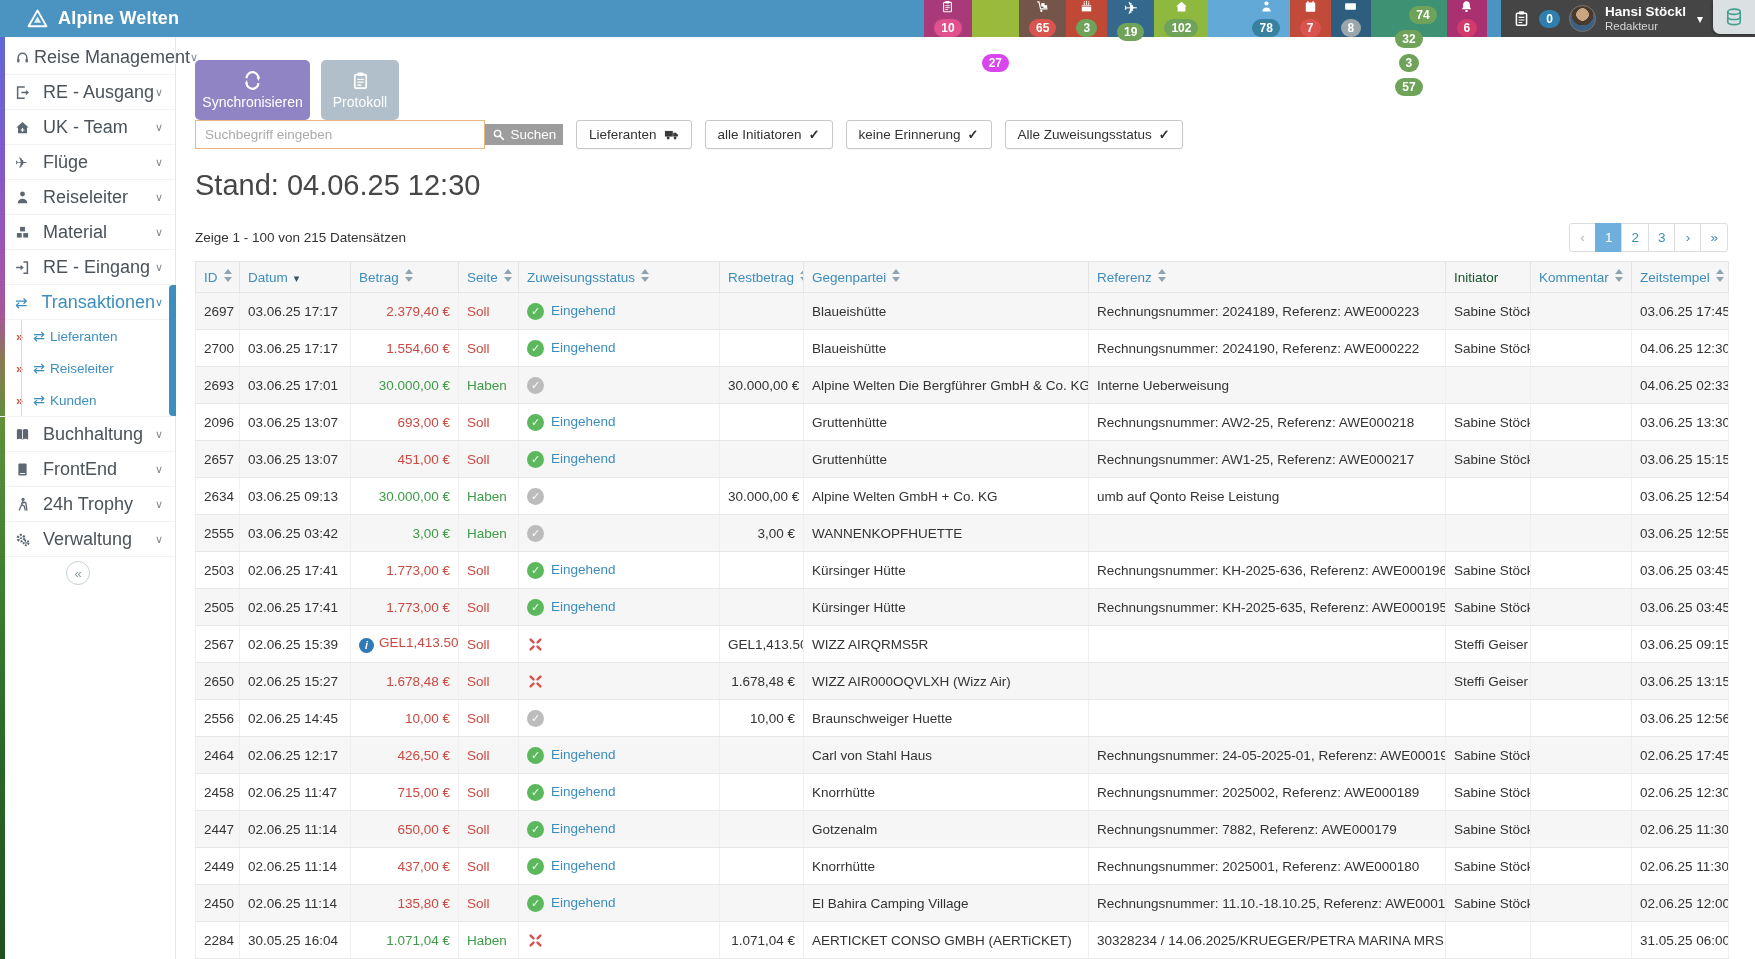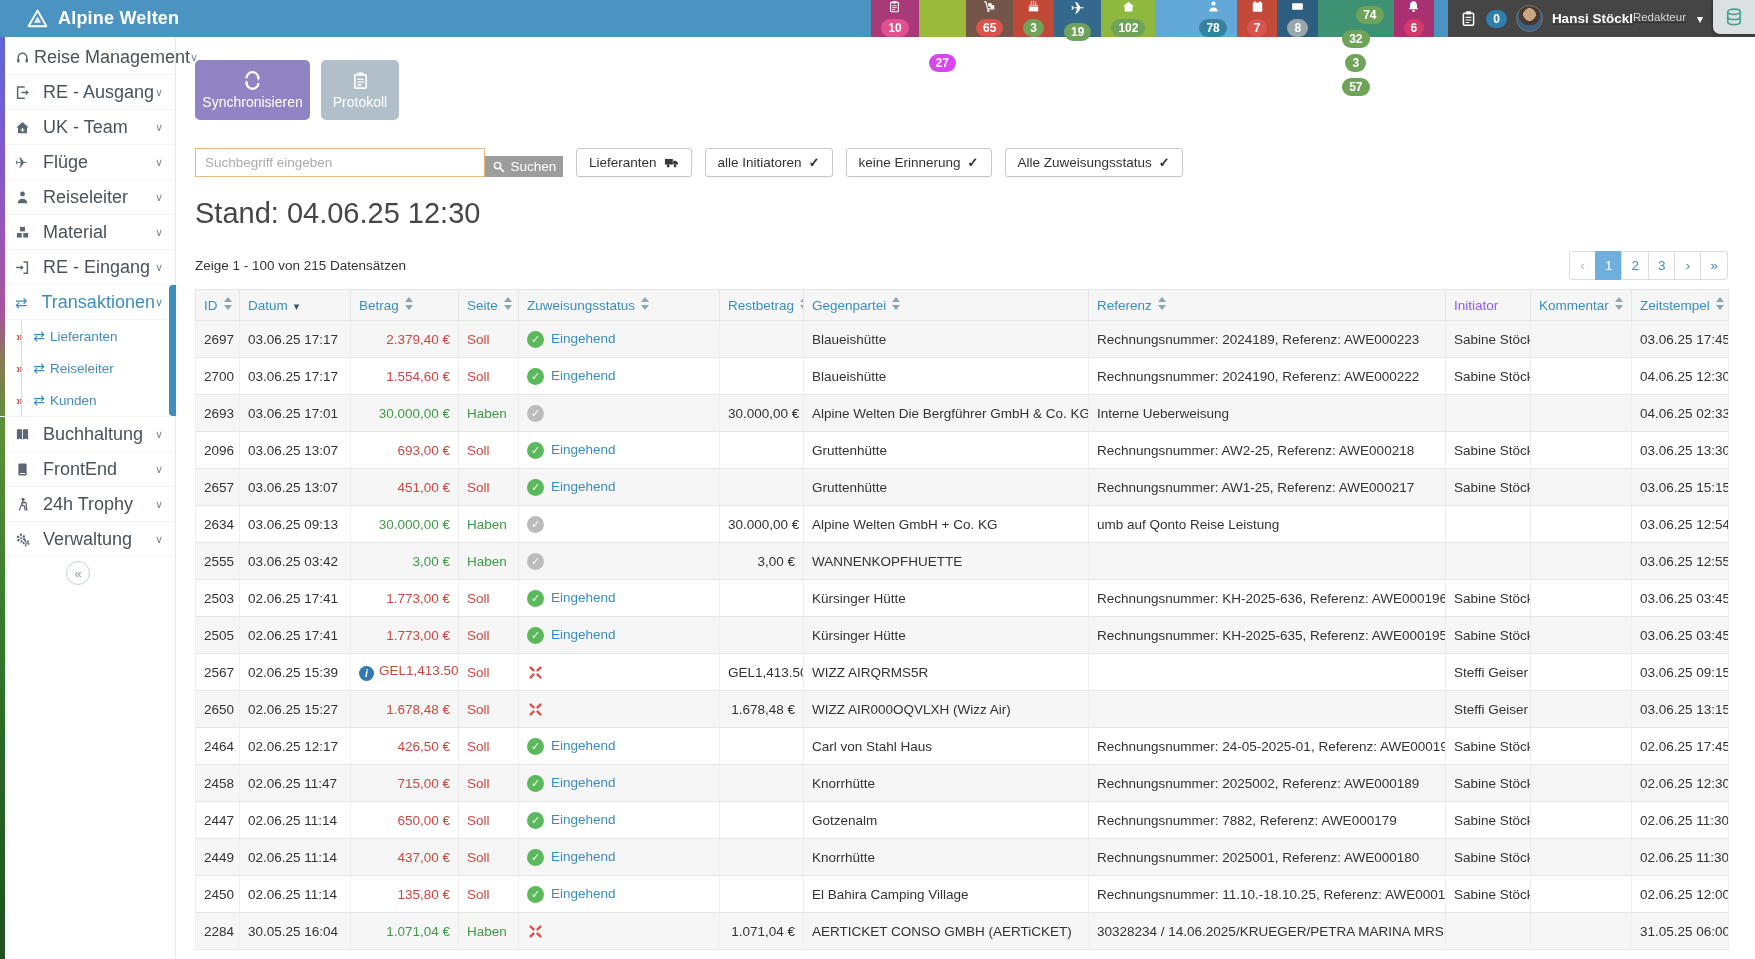--- a/index.html
+++ b/index.html
@@ -17,21 +17,21 @@
   .nav-right { margin-left:auto; display:flex; align-items:stretch; }
   .nav-block { display:flex; align-items:center; gap:6px; padding:0 10px; color:#fff; cursor:pointer;flex-direction:column; }
   .nav-block .ic { width:17px; height:17px; }
   .nav-gl { font-size:17px; line-height:1; color:#fff; }
   .nav-badge { color:#fff; font-size:12px; line-height:1; padding:3px 7px; border-radius:10px; font-weight:bold; }
   .user-section { margin-left:14px; background:#454545; display:flex; align-items:center;
     gap:9px; padding:0 52px 0 12px; }
   .user-section .ic { width:17px; height:17px; color:#fff; }
   .avatar { width:27px; height:27px; border-radius:50%; border:1px solid #777;
     background:radial-gradient(circle at 50% 34%, #c9a584 0 30%, #4a3a2e 31% 52%, #3c5f82 53% 100%); }
-  .user-text { display:flex; flex-direction:row; line-height:1.15;text-decoration:underline; }
+  .user-text { display:flex; flex-direction:column; line-height:1.15; }
   .user-name { color:#fff; font-size:13.5px; font-weight:bold; white-space:nowrap; }
   .user-role { color:#d6d6d6; font-size:11.5px; }
   .user-caret { color:#fff; font-size:12px; margin-left:2px; }
   .corner-btn { position:absolute; top:0; right:0; width:42px; height:34px; background:#dbe0e3;
     border-radius:0 0 0 7px; display:flex; align-items:center; justify-content:center;
     box-shadow:-1px 1px 3px rgba(0,0,0,.3); z-index:30; cursor:pointer; }
   .corner-btn .ic { width:20px; height:20px; color:#46a18c; }
 
   
   .sidebar { position:absolute; top:37px; left:0; bottom:0; width:176px; background:#fff;
@@ -62,21 +62,21 @@
   
   .main { position:absolute; left:176px; top:37px; right:0; bottom:0; padding:23px 0 0 19px; background:#fff; }
   .big-btns { display:flex; gap:11px; }
   .btn-big { height:60px; border:none; border-radius:5px; color:#fff; font-size:14px;
     font-family:inherit; display:flex; flex-direction:column; align-items:center;
     justify-content:center; gap:4px; padding:0 12px; cursor:pointer; }
   .btn-sync { width:115px; background:#9184c4; }
   .btn-protokoll { width:78px; background:#b0bfca; }
   .btn-big .ic { width:19px; height:19px; color:#fff; }
 
-  .search-row { margin-top:28px; display:flex; align-items:flex-end; }
+  .search-row { margin-top:0; display:flex; align-items:center; }
   .search-input { width:290px; height:29px; border:1px solid #e9b87f; padding:0 9px;
     font-size:13.5px; font-family:inherit; color:#333; outline:none; }
   .search-input::placeholder { color:#ababab; }
   .btn-suchen { height:21px; width:78px; background:#9d9d9d; color:#fff; border:none;
     font-size:13.5px; font-family:inherit; display:flex; align-items:center; justify-content:center;
     gap:6px; cursor:pointer; }
   .btn-suchen .ic { width:13px; height:13px; }
   .filters { display:flex; gap:13px; margin-left:13px; }
   .filter-btn { height:29px; background:#fff; border:1px solid #c8c8c8; border-radius:3px;
     padding:0 12px; font-size:13.5px; font-family:inherit; color:#333; display:flex;
@@ -93,21 +93,21 @@
     display:flex; align-items:center; justify-content:center; font-size:13.5px; color:#3c8dbc;
     background:#fff; cursor:pointer; }
   .page-item:first-child { border-radius:3px 0 0 3px; color:#b9b9b9; }
   .page-item:last-child { border-radius:0 3px 3px 0; }
   .page-item.active { background:#6fafdd; border-color:#6fafdd; color:#fff; }
 
   
   .tx-table { margin-top:9px; width:1533px; border-collapse:collapse; table-layout:fixed; font-size:13.5px; }
   .tx-table th { height:31px; background:#f6f6f6; border:1px solid #e5e5e5; text-align:left;
     padding:0 8px; font-weight:400; color:#3c8dbc; white-space:nowrap; overflow:hidden; cursor:pointer; }
-  .tx-table th.no-sort { color:#8b5cf6; cursor:default; }
+  .tx-table th.no-sort { color:#14532d; cursor:default; }
   .sort-both { display:inline-block; width:9px; height:13px; position:relative; margin-left:6px; }
   .sort-both::before { content:""; position:absolute; top:0; left:0; border-left:4.5px solid transparent;
     border-right:4.5px solid transparent; border-bottom:5px solid #8fa4b0; }
   .sort-both::after { content:""; position:absolute; bottom:0; left:0; border-left:4.5px solid transparent;
     border-right:4.5px solid transparent; border-top:5px solid #8fa4b0; }
   .sort-desc { color:#35576e; font-size:11px; margin-left:6px; }
   .tx-table td { height:37px; border:1px solid #efefef; border-bottom:1px solid #e7e7e7;
     padding:0 8px; vertical-align:middle; white-space:nowrap; overflow:hidden; }
   .tx-table tbody tr:nth-child(odd) td { background:#f6f6f6; }
   .num { text-align:right; }
@@ -716,20 +716,33 @@
               <use href="#i-unlink"></use>
             </svg></td>
           <td class="num">1.678,48 €</td>
           <td>WIZZ AIR000OQVLXH (Wizz Air)</td>
           <td></td>
           <td>Steffi Geiser</td>
           <td></td>
           <td class="num">03.06.25 13:15</td>
         </tr>
         <tr>
+          <td class="c-id">2556</td>
+          <td class="c-datum">02.06.25 14:45</td>
+          <td class="num red"><span>10,00 €</span></td>
+          <td class="red">Soll</td>
+          <td><span class="cc cc-gray"></span></td>
+          <td class="num">10,00 €</td>
+          <td>Braunschweiger Huette</td>
+          <td></td>
+          <td></td>
+          <td></td>
+          <td class="num">03.06.25 12:56</td>
+        </tr>
+        <tr>
           <td class="c-id">2464</td>
           <td class="c-datum">02.06.25 12:17</td>
           <td class="num red"><span>426,50 €</span></td>
           <td class="red">Soll</td>
           <td><span class="cc cc-green"></span><a class="status-link">Eingehend</a></td>
           <td class="num"></td>
           <td>Carl von Stahl Haus</td>
           <td>Rechnungsnummer: 24-05-2025-01, Referenz: AWE000192</td>
           <td>Sabine Stöckl</td>
           <td></td>

